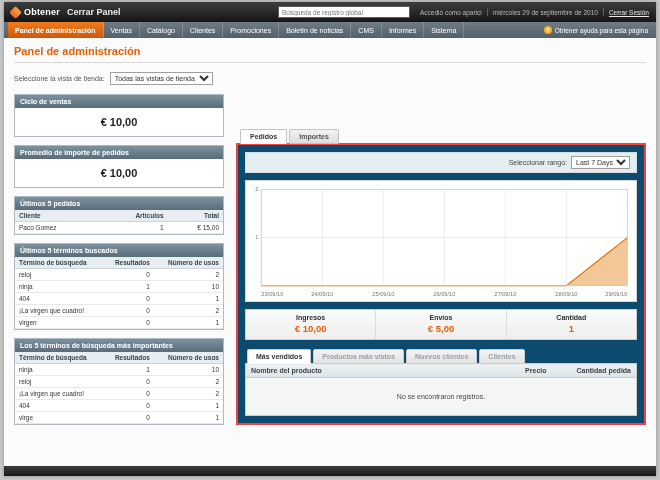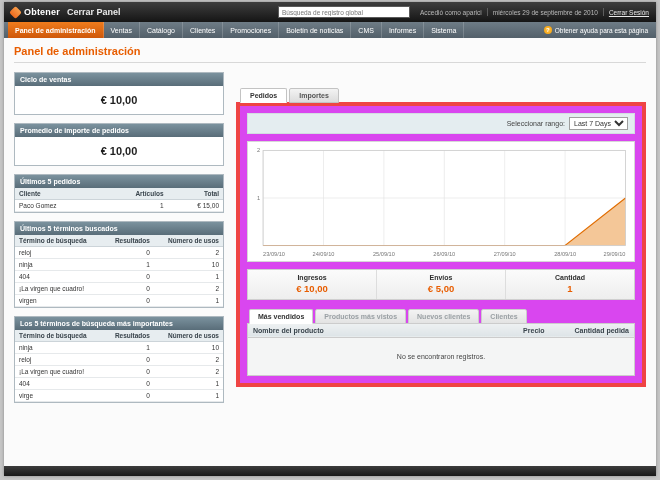--- a/index.html
+++ b/index.html
@@ -20,35 +20,35 @@
   .navbar{height:16px;background:linear-gradient(#6e7c86,#53606a);display:flex;align-items:stretch;padding-left:4px;font-size:7px;flex:0 0 auto;}
   .nav-item{color:#fff;display:flex;align-items:center;padding:0 7px;border-right:1px solid rgba(255,255,255,.18);cursor:pointer;text-decoration:none;white-space:nowrap;}
   .nav-item.active{background:linear-gradient(#ef7c1d,#cf580a);font-weight:bold;}
   .nav-help{margin-left:auto;display:flex;align-items:center;gap:3px;padding-right:8px;color:#fff;font-size:6.5px;white-space:nowrap;}
   .help-icon{width:8px;height:8px;border-radius:50%;background:radial-gradient(#ffc34d,#f39c00);color:#fff;font-size:6px;line-height:8px;text-align:center;font-weight:bold;}
   
   .content{flex:1 1 auto;padding:7px 10px 4px;overflow:hidden;}
   .page-title{color:#e85d00;font-size:11px;font-weight:bold;padding-bottom:5px;border-bottom:1px solid #d8d8d8;margin-bottom:9px;}
   .store-view-row{display:flex;align-items:center;gap:5px;font-size:7px;color:#555;margin-bottom:9px;}
   .store-view-row select,.range-strip select{font-size:7px;height:13px;border:1px solid #9f9f9f;background:#fff;color:#333;}
-  .columns{display:flex;gap:12px;align-items:center;}
+  .columns{display:flex;gap:12px;align-items:flex-end;}
   .left-col{width:210px;flex:0 0 auto;display:flex;flex-direction:column;gap:8px;}
   .panel{border:1px solid #aeb9c0;background:#fff;}
   .panel-head{background:linear-gradient(#7b929e,#596d79);color:#fff;font-size:7px;font-weight:bold;padding:3px 5px;}
   .panel-value{text-align:center;font-size:11px;font-weight:bold;color:#1e1e1e;padding:8px 0;}
   .mini-table{width:100%;border-collapse:collapse;font-size:6.5px;}
   .mini-table th{background:#e7edf0;color:#39444c;text-align:left;padding:2px 4px;border-bottom:1px solid #ccd4d9;font-weight:bold;}
   .mini-table td{padding:2px 4px;border-bottom:1px solid #e6e9eb;color:#333;background:#fff;}
   .mini-table th:not(:first-child),.mini-table td:not(:first-child){text-align:right;}
   
   .right-col{flex:1 1 auto;min-width:0;}
   .tabs-row{display:flex;gap:2px;position:relative;z-index:2;margin-bottom:-1px;padding-left:4px;}
   .tab{font-size:7px;font-weight:bold;color:#555;background:linear-gradient(#f3f3f3,#dcdcdc);border:1px solid #c3c3c3;padding:3px 9px;cursor:pointer;border-radius:2px 2px 0 0;}
   .tab.active{background:#fff;border-bottom-color:#fff;color:#333;}
-  .dash-panel{border:4px solid #ef4444;background:#d946ef;padding:7px;}
+  .dash-panel{border:2px solid #ef4444;background:#0c4a6e;padding:7px;}
   .range-strip{background:#e4edf0;border:1px solid #d2dde1;display:flex;justify-content:flex-end;align-items:center;gap:4px;font-size:7px;color:#444;padding:3px 6px;margin-bottom:7px;}
   .chart-wrap{border:1px solid #d7d7d7;background:#fff;margin-bottom:7px;}
   .chart-wrap svg{display:block;width:100%;height:auto;}
   .stats-row{display:flex;border:1px solid #cfcfcf;background:linear-gradient(#fbfbfb,#eeeeee);margin-bottom:9px;}
   .stat{flex:1;text-align:center;padding:4px 0 5px;border-right:1px solid #ddd;}
   .stat:last-child{border-right:none;}
   .stat-label{font-size:7px;font-weight:bold;color:#2e2e2e;}
   .stat-value{font-size:9.5px;font-weight:bold;color:#e85d00;margin-top:2px;}
   .bottom-tabs{display:flex;gap:2px;position:relative;z-index:2;margin-bottom:-1px;padding-left:2px;}
   .btab{font-size:7px;font-weight:bold;padding:3px 8px;border:1px solid #ccc;border-radius:2px 2px 0 0;background:linear-gradient(#f3f3f3,#e3e3e3);color:#9aa0a4;cursor:pointer;white-space:nowrap;}
@@ -93,20 +93,26 @@
     <a class="nav-item">Sistema</a>
     <div class="nav-help">
       <span class="help-icon">?</span>
       <a>Obtener ayuda para esta página</a>
     </div>
   </div>
 
   <div class="content">
     <h2 class="page-title">Panel de administración</h2>
 
+    <div class="store-view-row">
+      <label>Seleccione la vista de tienda:</label>
+      <select>
+        <option>Todas las vistas de tienda</option>
+      </select>
+    </div>
 
     <div class="columns">
 
       <div class="left-col">
 
         <div class="panel">
           <div class="panel-head">Ciclo de ventas</div>
           <div class="panel-value">€ 10,00</div>
         </div>
 

